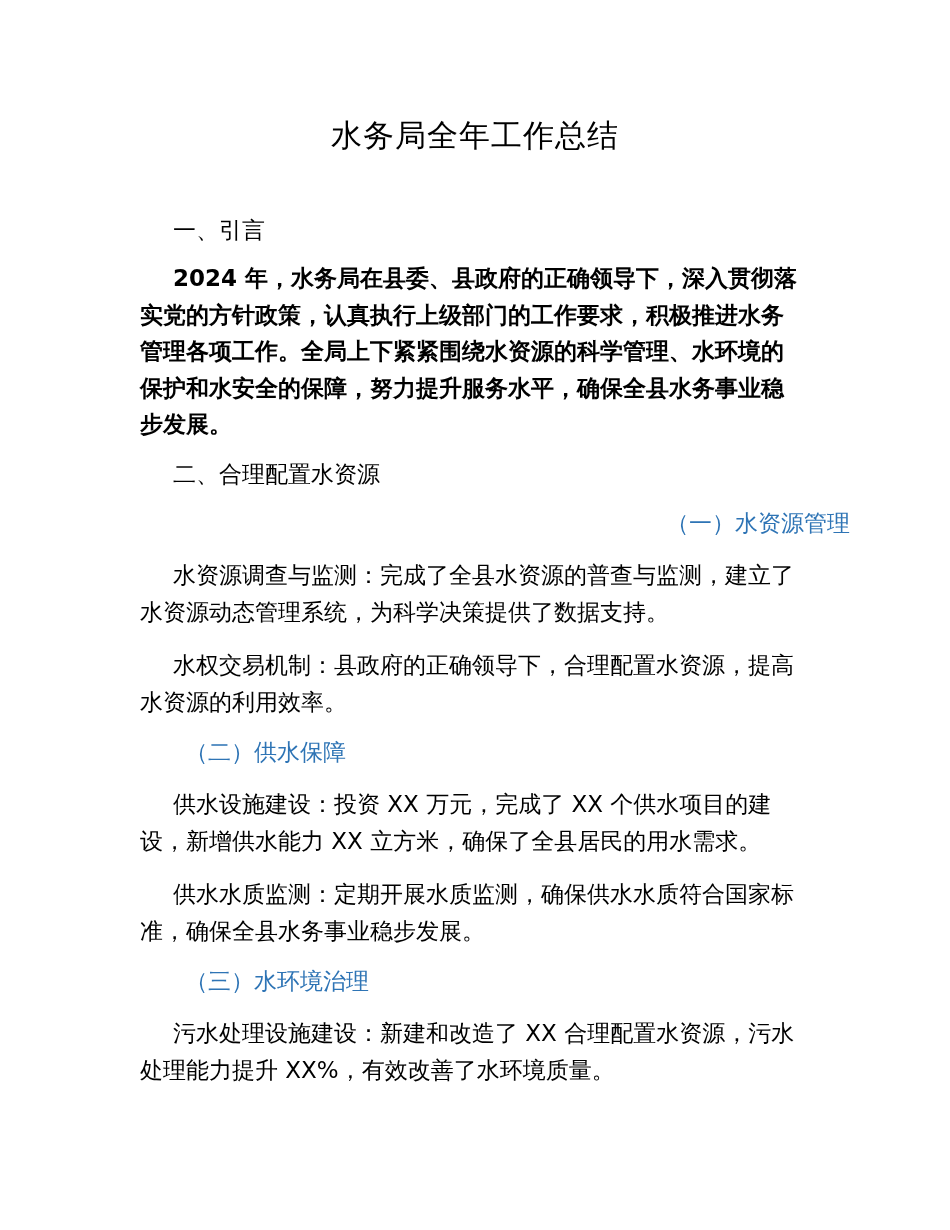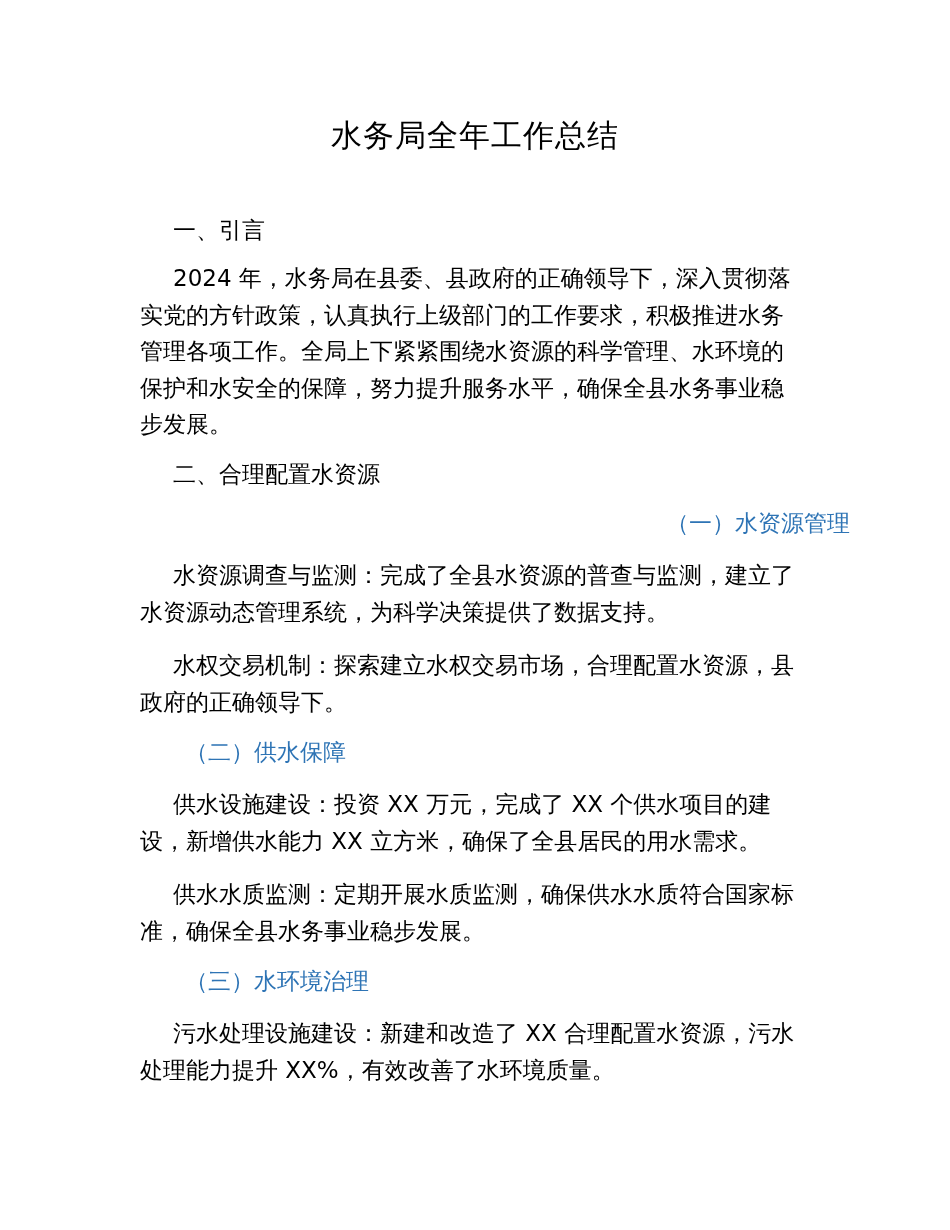--- a/index.html
+++ b/index.html
@@ -14,29 +14,29 @@
     .h2 { padding-left: 45px; color: #2E74B5; }
   </style>
 </head>
 <body>
 
 <div>
   <div class="title">水务局全年工作总结</div>
 
   <div class="block h1" style="top:168px;">一、引言</div>
 
-  <div class="block indent" style="top:216px;">2024 年，水务局在县委、县政府的正确领导下，深入贯彻落实党的方针政策，认真执行上级部门的工作要求，积极推进水务管理各项工作。全局上下紧紧围绕水资源的科学管理、水环境的保护和水安全的保障，努力提升服务水平，确保全县水务事业稳步发展。</div>
+  <div class="block indent" style="top:216px;font-weight:bold;">2024 年，水务局在县委、县政府的正确领导下，深入贯彻落实党的方针政策，认真执行上级部门的工作要求，积极推进水务管理各项工作。全局上下紧紧围绕水资源的科学管理、水环境的保护和水安全的保障，努力提升服务水平，确保全县水务事业稳步发展。</div>
 
   <div class="block h1" style="top:412px;">二、合理配置水资源</div>
 
   <div class="block h2" style="top:461px;text-align:right;">（一）水资源管理</div>
 
   <div class="block indent" style="top:513px;">水资源调查与监测：完成了全县水资源的普查与监测，建立了水资源动态管理系统，为科学决策提供了数据支持。</div>
 
-  <div class="block indent" style="top:603px;">水权交易机制：探索建立水权交易市场，合理配置水资源，县政府的正确领导下。</div>
+  <div class="block indent" style="top:603px;">水权交易机制：县政府的正确领导下，合理配置水资源，提高水资源的利用效率。</div>
 
   <div class="block h2" style="top:690px;">（二）供水保障</div>
 
   <div class="block indent" style="top:742px;">供水设施建设：投资 XX 万元，完成了 XX 个供水项目的建设，新增供水能力 XX 立方米，确保了全县居民的用水需求。</div>
 
   <div class="block indent" style="top:832px;">供水水质监测：定期开展水质监测，确保供水水质符合国家标准，确保全县水务事业稳步发展。</div>
 
   <div class="block h2" style="top:919px;">（三）水环境治理</div>
 
   <div class="block indent" style="top:971px;">污水处理设施建设：新建和改造了 XX 合理配置水资源，污水处理能力提升 XX%，有效改善了水环境质量。</div>

